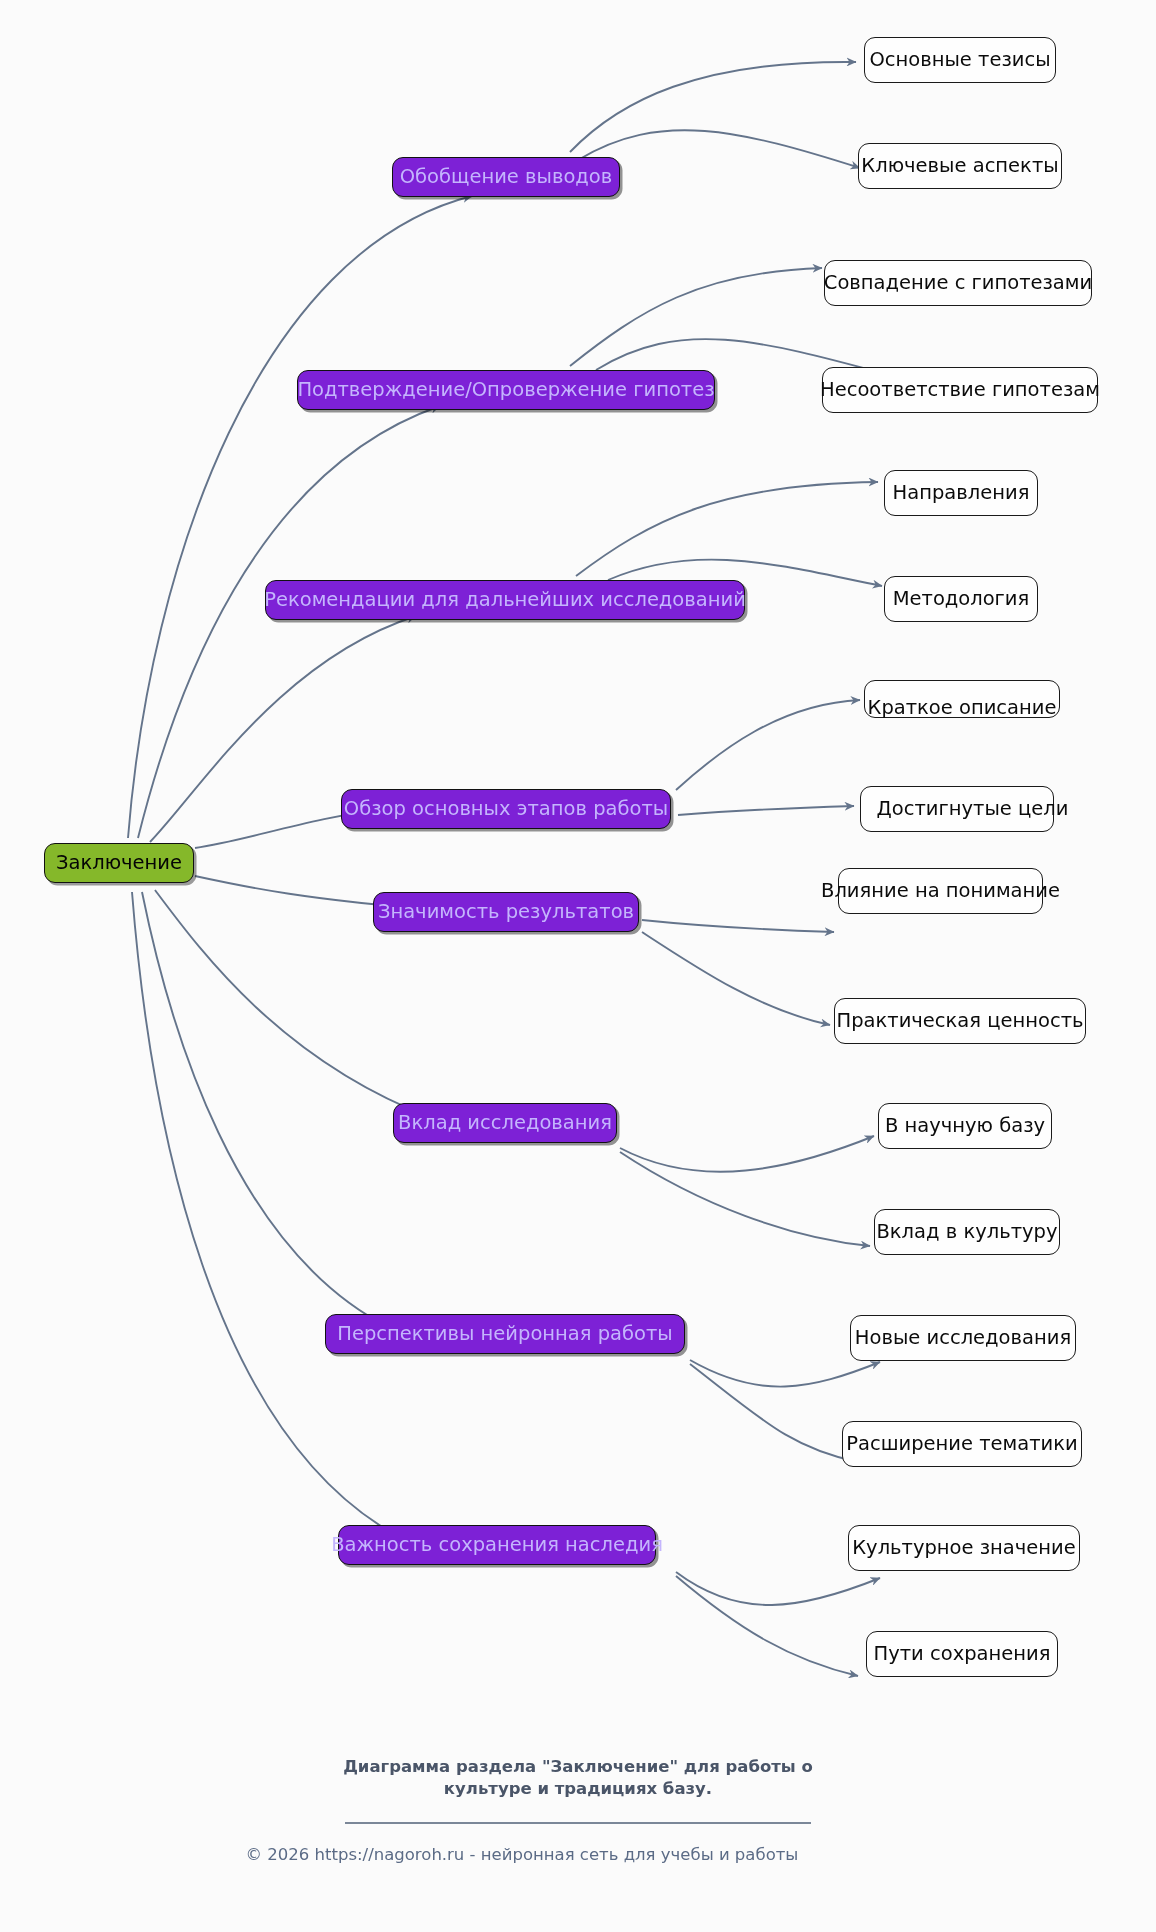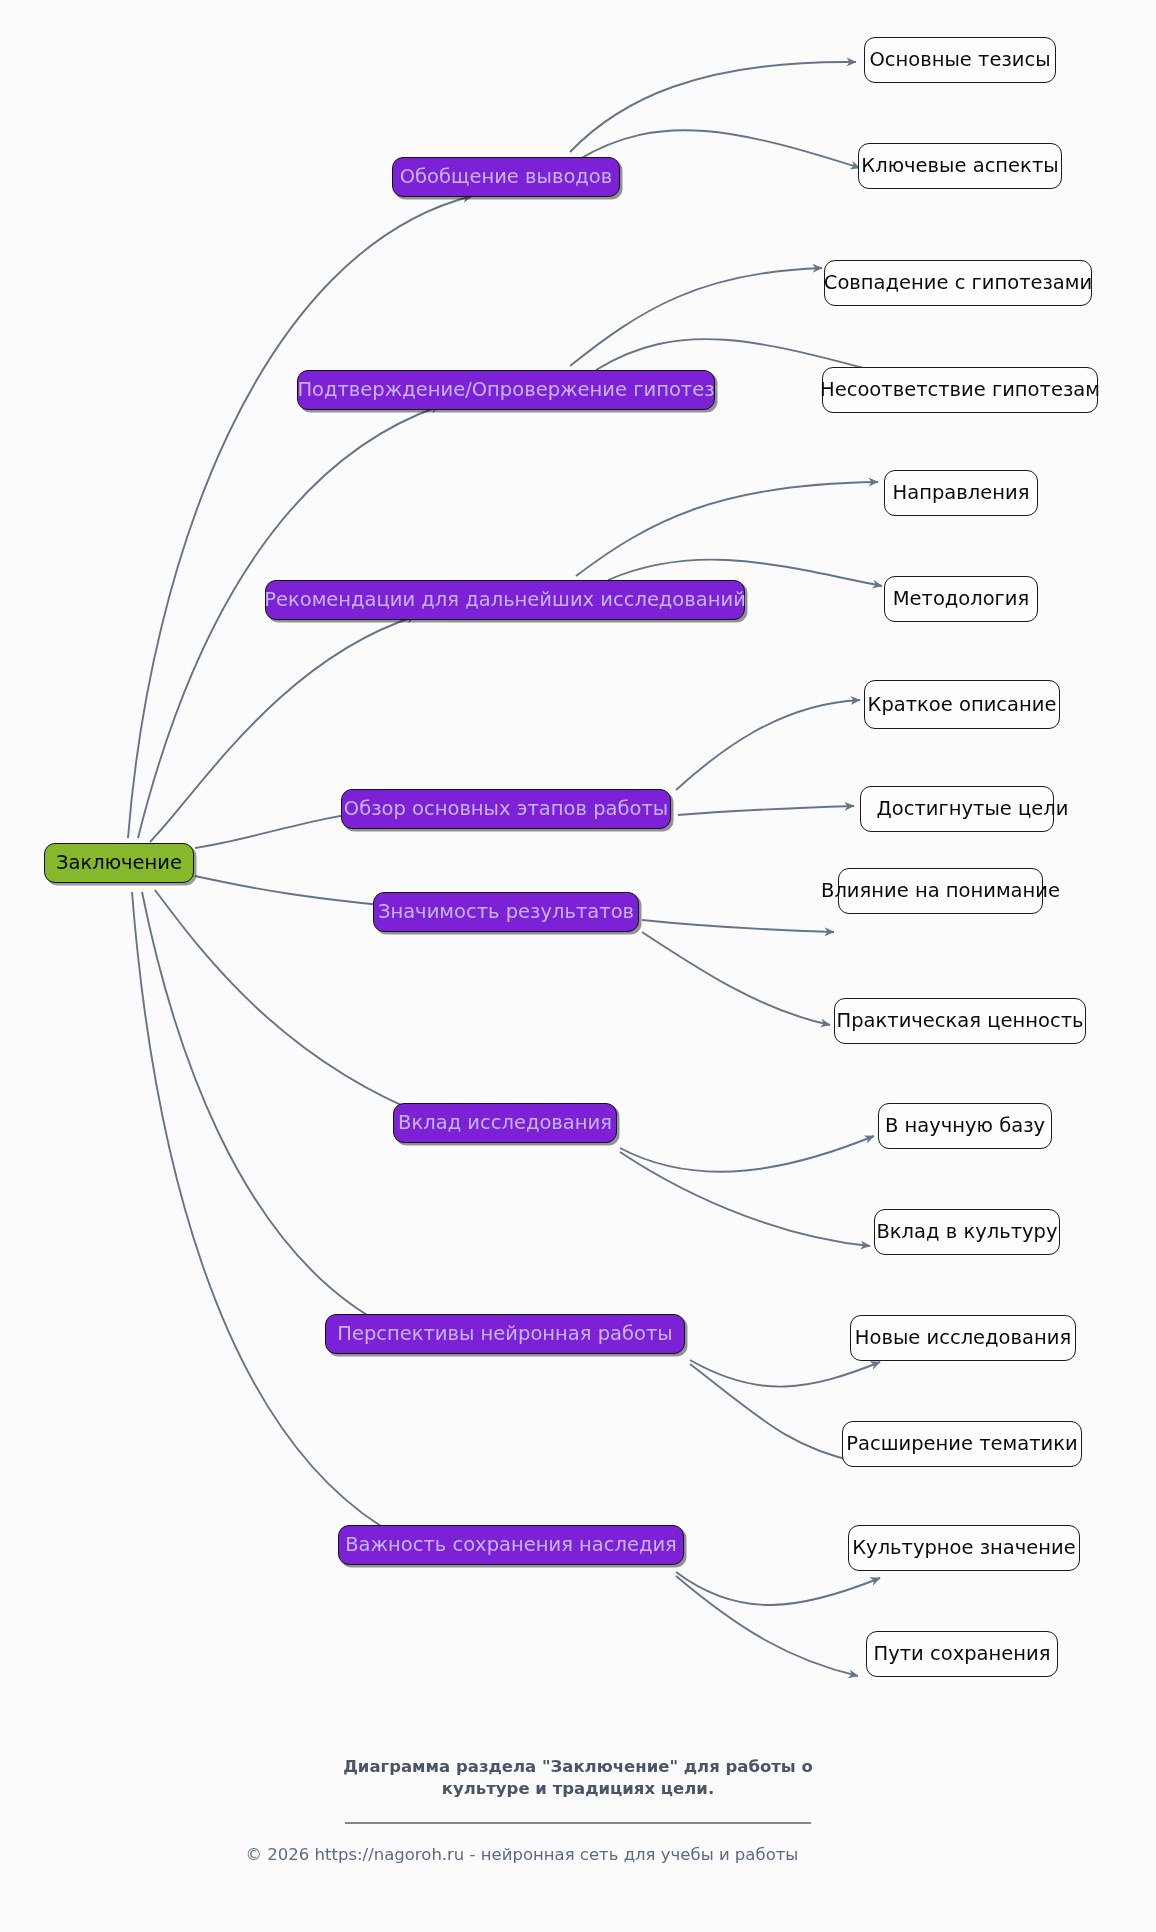--- a/index.html
+++ b/index.html
@@ -162,21 +162,21 @@
   <div class="node node-leaf" style="left:884px; top:470px; width:154px; height:46px;">
     <span>Направления</span>
   </div>
   <div class="node node-leaf" style="left:884px; top:576px; width:154px; height:46px;">
     <span>Методология</span>
   </div>
 
   <div class="node node-branch" style="left:341px; top:789px; width:330px; height:40px;">
     <span>Обзор основных этапов работы</span>
   </div>
-  <div class="node node-leaf" style="left:864px; top:680px; width:196px; height:49px;">
+  <div class="node node-leaf" style="left:864px; top:680px; width:196px; height:38px;align-items:flex-end;">
     <span>Краткое описание</span>
   </div>
   <div class="node node-leaf" style="left:860px; top:786px; width:194px; height:46px;padding-left:31px;">
     <span>Достигнутые цели</span>
   </div>
 
   <div class="node node-branch" style="left:373px; top:892px; width:266px; height:40px;">
     <span>Значимость результатов</span>
   </div>
   <div class="node node-leaf" style="left:838px; top:868px; width:205px; height:46px;">
@@ -199,30 +199,30 @@
   <div class="node node-branch" style="left:325px; top:1314px; width:360px; height:40px;">
     <span>Перспективы нейронная работы</span>
   </div>
   <div class="node node-leaf" style="left:850px; top:1315px; width:226px; height:46px;">
     <span>Новые исследования</span>
   </div>
   <div class="node node-leaf" style="left:842px; top:1421px; width:240px; height:46px;">
     <span>Расширение тематики</span>
   </div>
 
-  <div class="node node-branch" style="left:338px; top:1525px; width:346px; height:40px;">
+  <div class="node node-branch" style="left:338px; top:1525px; width:318px; height:40px;">
     <span>Важность сохранения наследия</span>
   </div>
   <div class="node node-leaf" style="left:848px; top:1525px; width:232px; height:46px;">
     <span>Культурное значение</span>
   </div>
   <div class="node node-leaf" style="left:866px; top:1631px; width:192px; height:46px;">
     <span>Пути сохранения</span>
   </div>
 
   <div id="footer-title">
     <div>Диаграмма раздела "Заключение" для работы о</div>
-    <div>культуре и традициях цели.</div>
+    <div>культуре и традициях базу.</div>
   </div>
   <div id="footer-rule"></div>
   <div id="footer-credit">© 2026 https://nagoroh.ru - нейронная сеть для учебы и работы</div>
 
 </div>
 
 </body></html>

